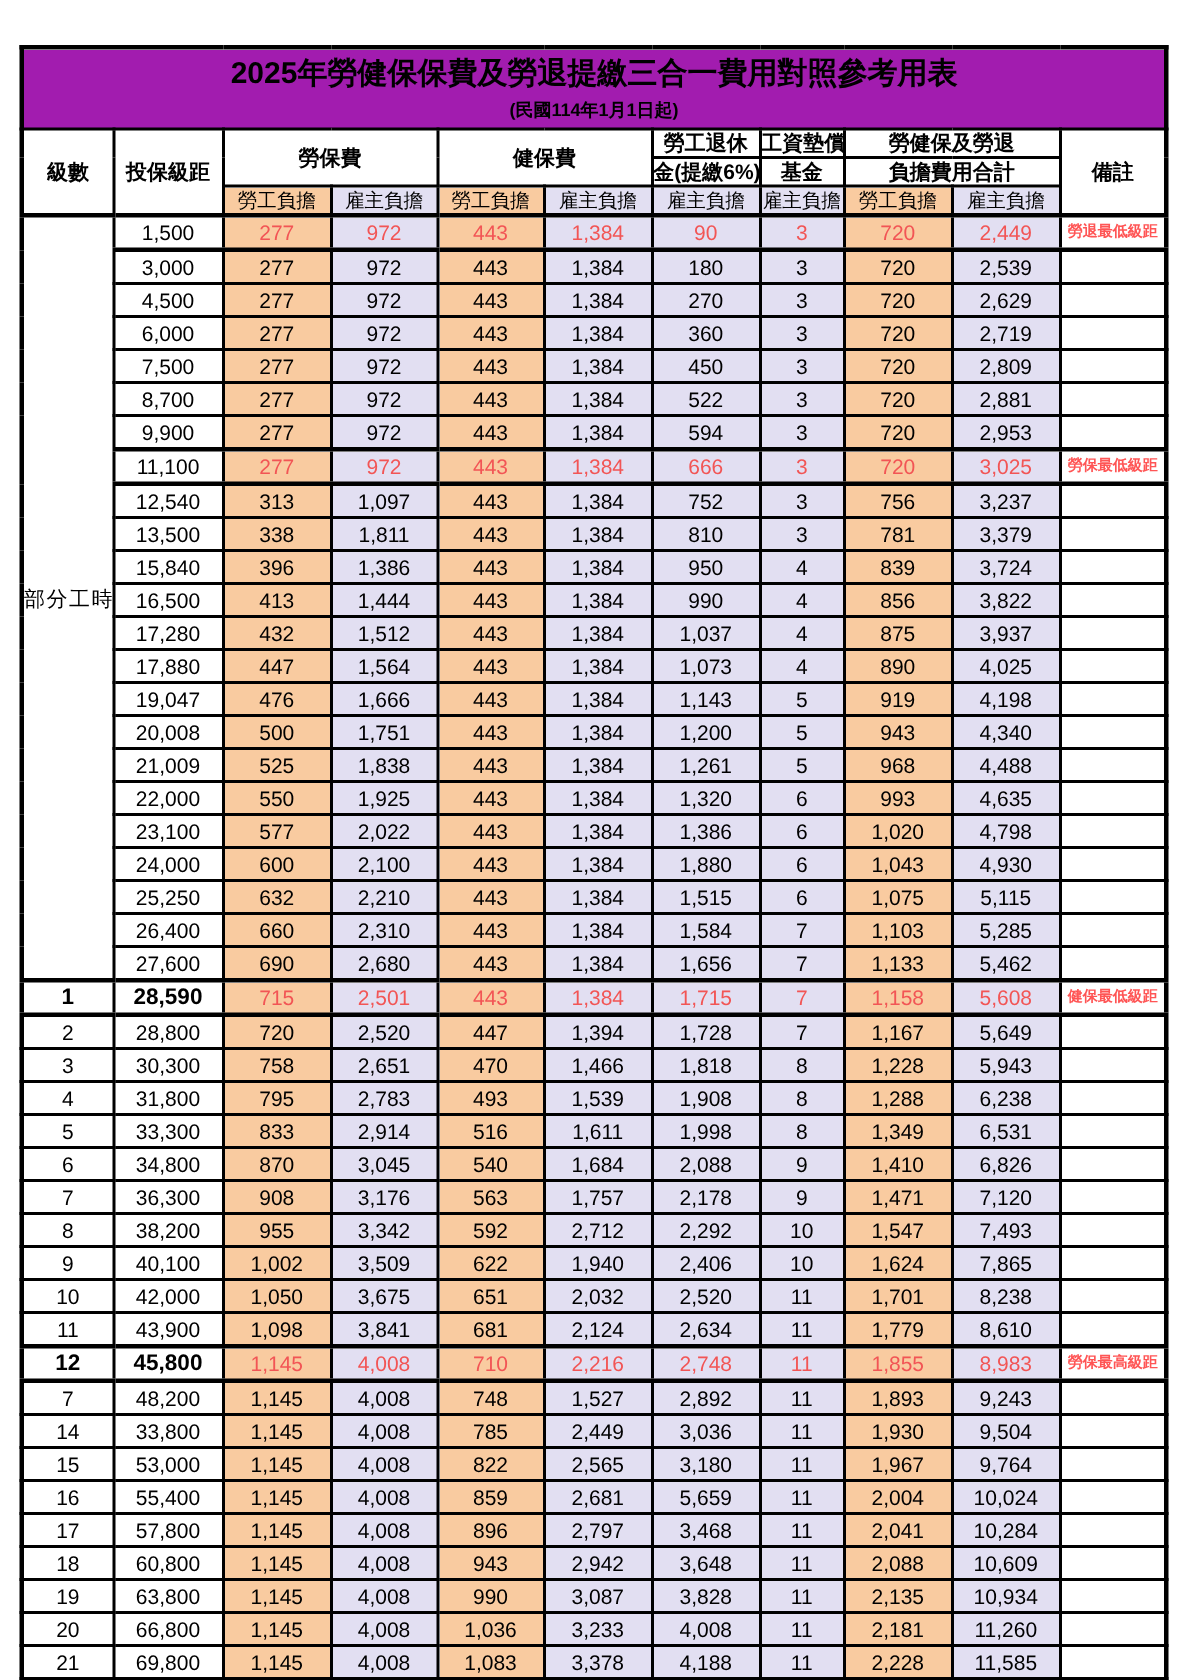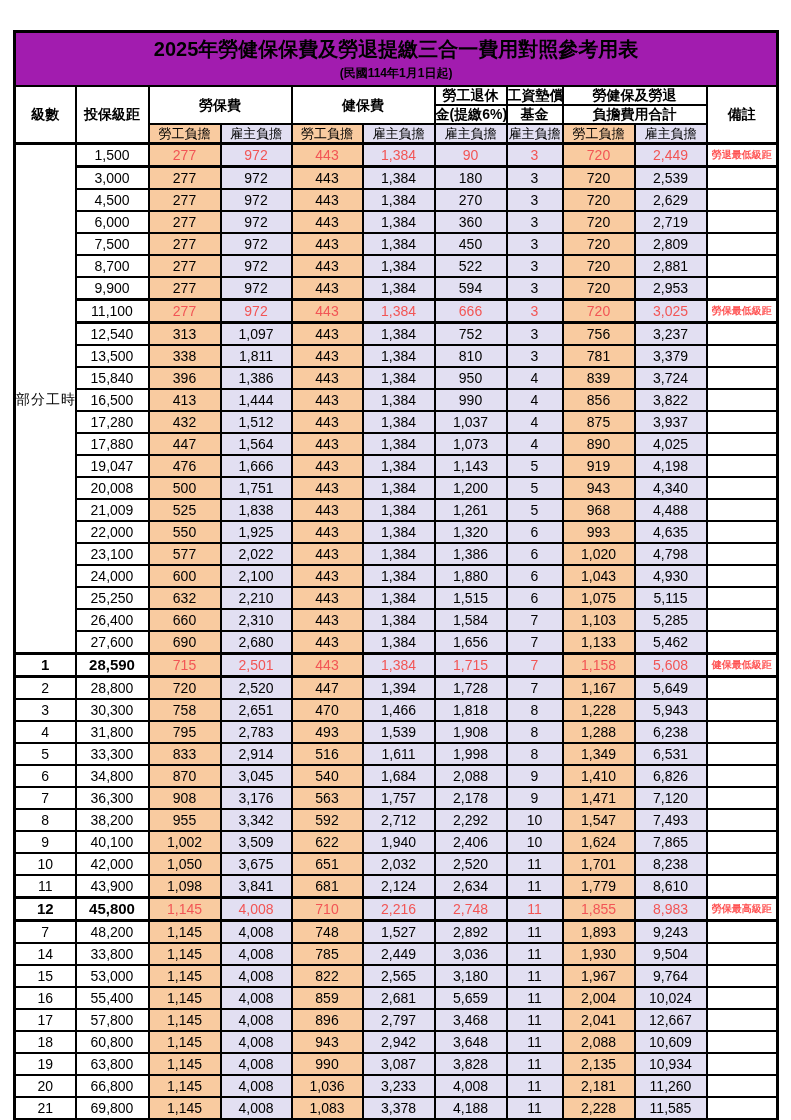--- a/index.html
+++ b/index.html
@@ -591,21 +591,21 @@
         <tr>
           <td class="c-level">17</td>
           <td class="c-bracket">57,800</td>
           <td class="v emp">1,145</td>
           <td class="v er">4,008</td>
           <td class="v emp">896</td>
           <td class="v er">2,797</td>
           <td class="v er">3,468</td>
           <td class="v er">11</td>
           <td class="v emp">2,041</td>
-          <td class="v er">12,667</td>
+          <td class="v er">10,284</td>
           <td class="remark"></td>
         </tr>
         <tr>
           <td class="c-level">18</td>
           <td class="c-bracket">60,800</td>
           <td class="v emp">1,145</td>
           <td class="v er">4,008</td>
           <td class="v emp">943</td>
           <td class="v er">2,942</td>
           <td class="v er">3,648</td>

